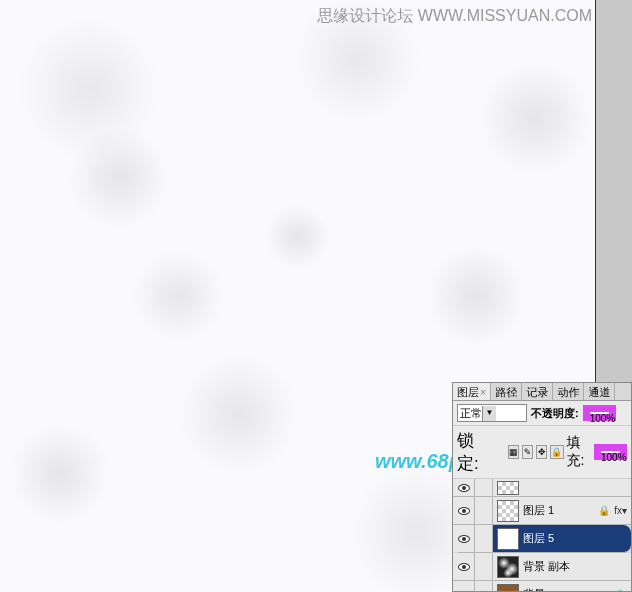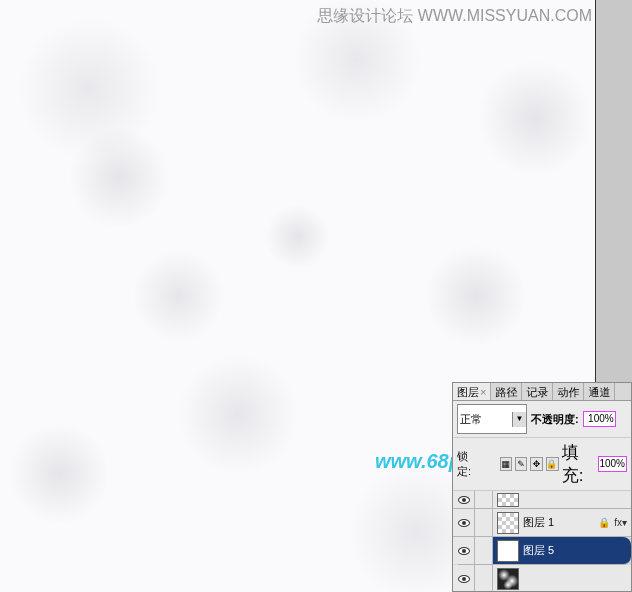--- a/index.html
+++ b/index.html
@@ -100,75 +100,74 @@
     .blend-row {
       display: flex;
       align-items: center;
       padding: 3px 4px;
       border-bottom: 1px solid #ccc;
       gap: 4px;
     }
     
     .blend-select {
       width: 70px;
-      height: 30px;
+      height: 18px;
       border: 1px solid #888;
       background: #fff;
       font-size: 11px;
       padding-left: 2px;
       display: flex;
       align-items: center;
-      justify-content: space-between;
     }
     
     .blend-arrow {
       width: 14px;
       height: 15px;
       background: #ddd;
       border-left: 1px solid #888;
       text-align: center;
       line-height: 13px;
       font-size: 8px;
     }
     
     .opacity-label { font-size: 11px; font-weight: bold; }
     
     .pct-input {
       width: 33px;
       height: 16px;
-      border: 1px solid #d946ef;
+      border: 7px solid #d946ef;
       background: #fff;
       font-size: 10px;
       text-align: right;
       padding-right: 1px;
       line-height: 14px;
     }
     
     .lock-row {
       display: flex;
       align-items: center;
       padding: 3px 4px;
       border-bottom: 1px solid #ccc;
       gap: 3px;
     }
     
-    .lock-label { font-size: 11px; margin-right: 18px; }
+    .lock-label { font-size: 17px; margin-right: 18px; }
     
     .lock-icon {
       width: 14px;
       height: 14px;
       border: 1px solid #999;
       background: #e5e5e5;
       display: flex;
       align-items: center;
       justify-content: center;
       font-size: 9px;
     }
     
-    .fill-label { margin-left: auto; font-size: 17px; }
+    .fill-label { margin-left: auto; font-size: 14px; }
     
     .layers-list {
       flex: 1;
       background: #d8d8d8;
       overflow: hidden;
     }
     
     .layer-row {
       display: flex;
       align-items: center;
@@ -338,20 +337,21 @@
       <div class="thumb thumb-white"></div>
       <span class="layer-name">图层 5</span>
     </div>
 
     <div class="layer-row">
       <div class="eye-cell">
           <div class="eye-icon"></div>
         </div>
       <div class="link-cell"></div>
       <div class="thumb thumb-clouds"></div>
+      <span class="layer-name">背景 副本</span>
     </div>
 
     <div class="layer-row">
       <div class="eye-cell">
           <div class="eye-icon"></div>
         </div>
       <div class="link-cell"></div>
       <div class="thumb thumb-brown"></div>
       <span class="layer-name italic">背景</span>
       <div class="layer-icons">

